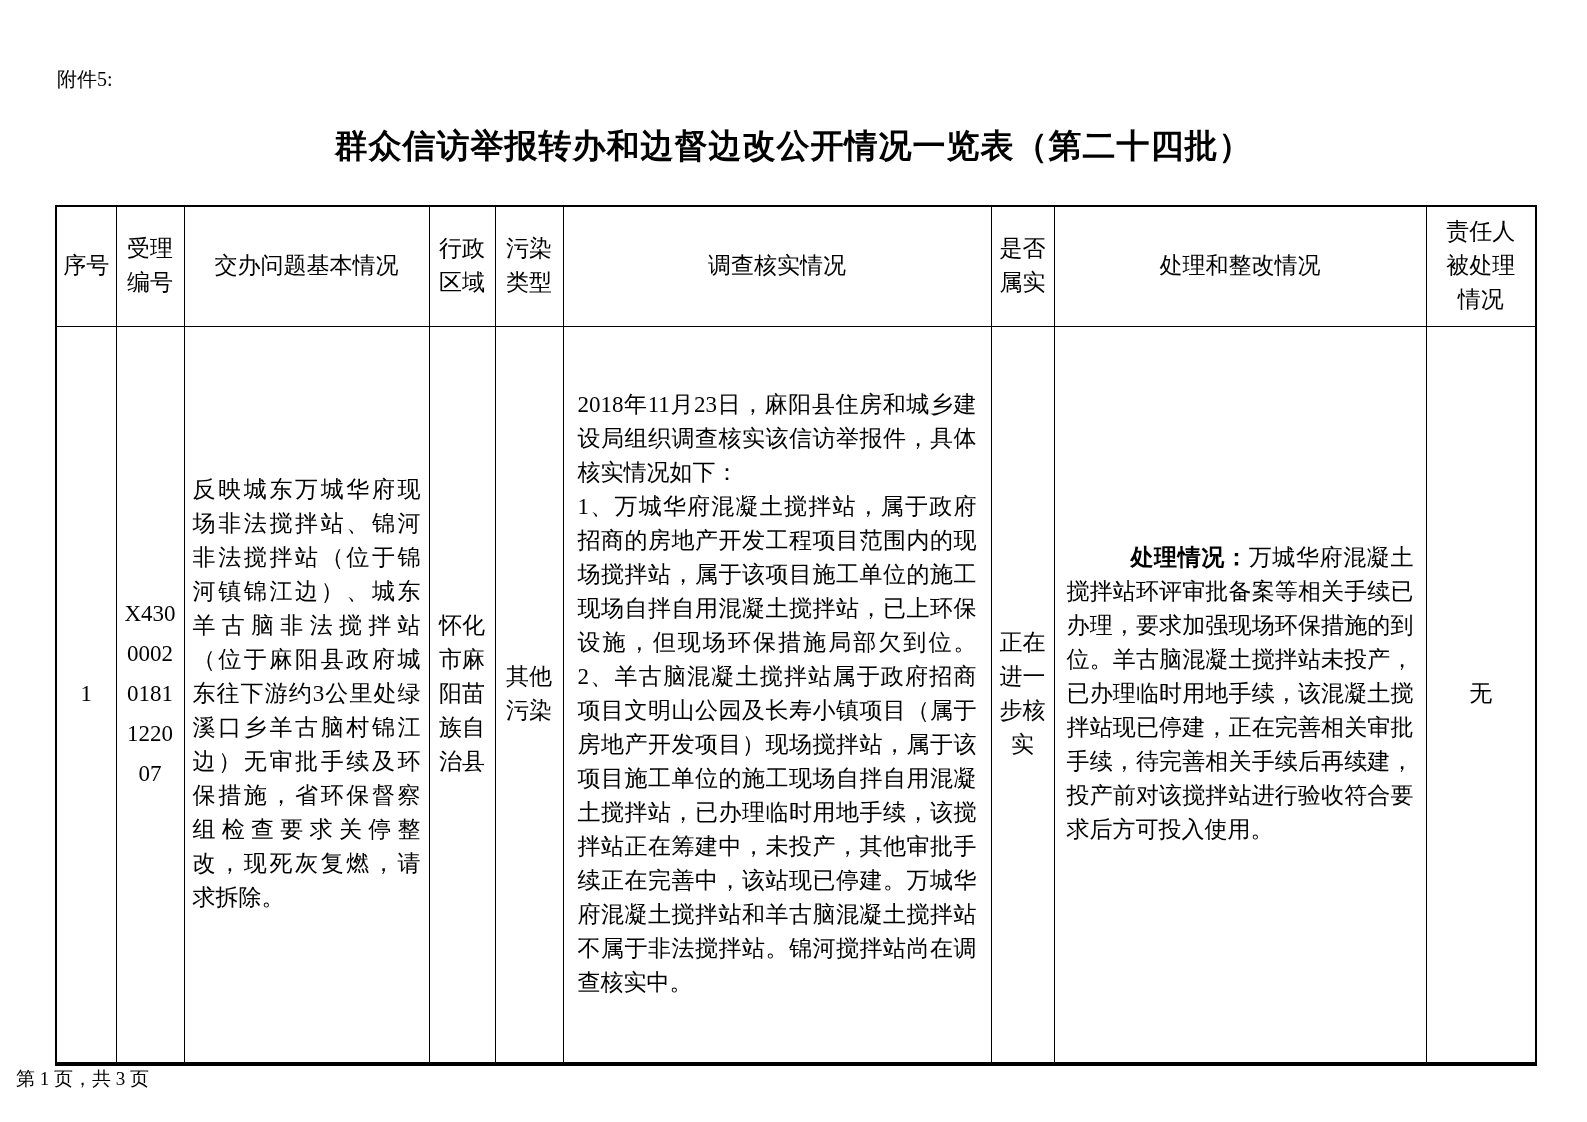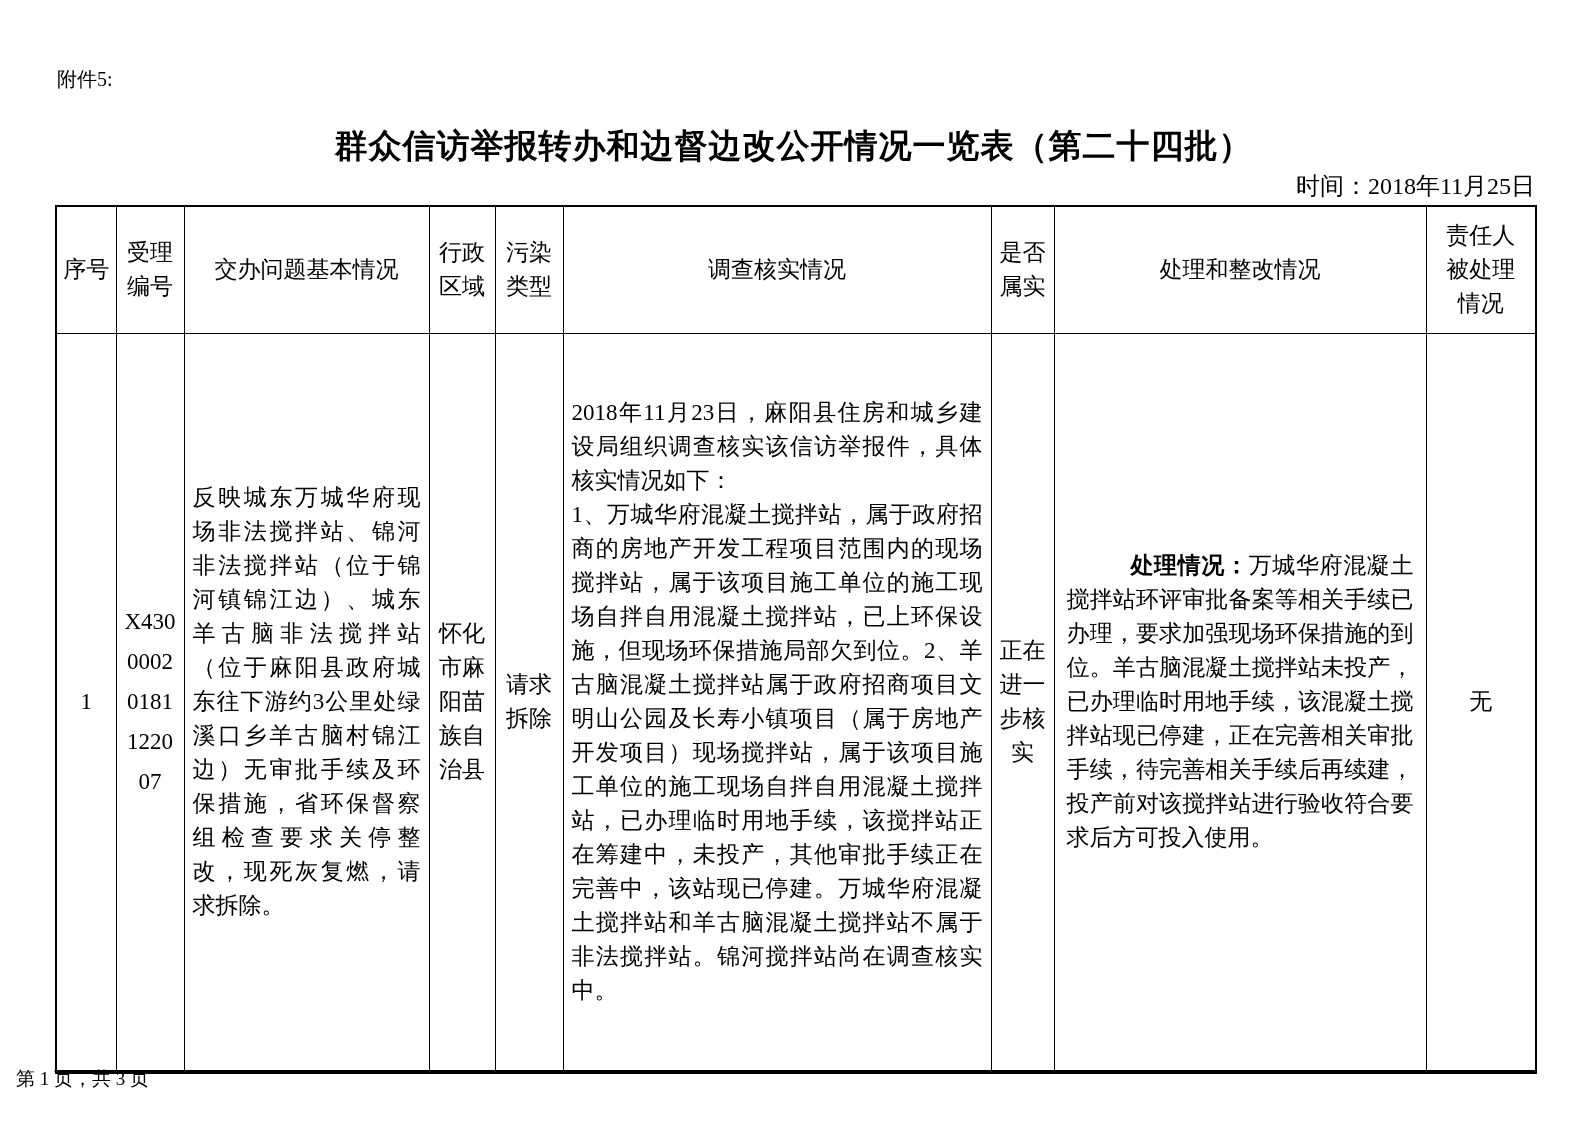--- a/index.html
+++ b/index.html
@@ -51,28 +51,28 @@
     border: 1px solid #000;
     vertical-align: middle;
     font-size: 23px;
     font-weight: normal;
     line-height: 34px;
     word-break: break-all;
   }
   thead tr { height: 120px; }
   tbody tr { height: 738px; }
   th { text-align: center; padding: 0 5px; }
-  th.resp-hd { padding: 12px 17px; }
+  th.resp-hd { padding: 4px 17px; }
   td.center { text-align: center; padding: 0 4px; }
   td.text-cell {
     text-align: justify;
     white-space: pre-wrap;
   }
   td.problem     { padding: 0 8px; }
-  td.verification{ padding: 0 8px; margin-top: 44px; }
+  td.verification{ padding: 0 14px; margin-top: 44px; }
   td.handling    { padding: 12px 12px; }
   .case-num {
     display: inline-block;
     width: 4.6ch;
     font-weight: normal;
     word-break: break-all;
     text-align: center;
     line-height: 40px;
   }
   .handling b { font-weight: bold; }
@@ -87,21 +87,20 @@
 </style>
 </head>
 <body>
 
 <div class="page">
 
   <div class="attachment">附件5:</div>
 
   <h1 class="title">群众信访举报转办和边督边改公开情况一览表（第二十四批）</h1>
 
-  <div class="date">时间：2018年11月25日</div>
 
   <table class="report">
     <colgroup>
       <col style="width:60px">
       <col style="width:68px">
       <col style="width:245px">
       <col style="width:66px">
       <col style="width:68px">
       <col style="width:428px">
       <col style="width:63px">
@@ -122,21 +121,21 @@
       </tr>
     </thead>
     <tbody>
       <tr>
         <td class="center">1</td>
         <td class="center">
           <span class="case-num">X43000020181122007</span>
         </td>
         <td class="text-cell problem">反映城东万城华府现场非法搅拌站、锦河非法搅拌站（位于锦河镇锦江边）、城东羊古脑非法搅拌站（位于麻阳县政府城东往下游约3公里处绿溪口乡羊古脑村锦江边）无审批手续及环保措施，省环保督察组检查要求关停整改，现死灰复燃，请求拆除。</td>
         <td class="center">怀化市麻阳苗族自治县</td>
-        <td class="center">请求拆除</td>
+        <td class="center">其他污染</td>
         <td class="text-cell verification">2018年11月23日，麻阳县住房和城乡建设局组织调查核实该信访举报件，具体核实情况如下：
 1、万城华府混凝土搅拌站，属于政府招商的房地产开发工程项目范围内的现场搅拌站，属于该项目施工单位的施工现场自拌自用混凝土搅拌站，已上环保设施，但现场环保措施局部欠到位。2、羊古脑混凝土搅拌站属于政府招商项目文明山公园及长寿小镇项目（属于房地产开发项目）现场搅拌站，属于该项目施工单位的施工现场自拌自用混凝土搅拌站，已办理临时用地手续，该搅拌站正在筹建中，未投产，其他审批手续正在完善中，该站现已停建。万城华府混凝土搅拌站和羊古脑混凝土搅拌站不属于非法搅拌站。锦河搅拌站尚在调查核实中。</td>
         <td class="center">正在进一步核实</td>
         <td class="text-cell handling">
           <b>处理情况：</b><span>万城华府混凝土搅拌站环评审批备案等相关手续已办理，要求加强现场环保措施的到位。羊古脑混凝土搅拌站未投产，已办理临时用地手续，该混凝土搅拌站现已停建，正在完善相关审批手续，待完善相关手续后再续建，投产前对该搅拌站进行验收符合要求后方可投入使用。</span>
         </td>
         <td class="center">无</td>
       </tr>
     </tbody>
   </table>

